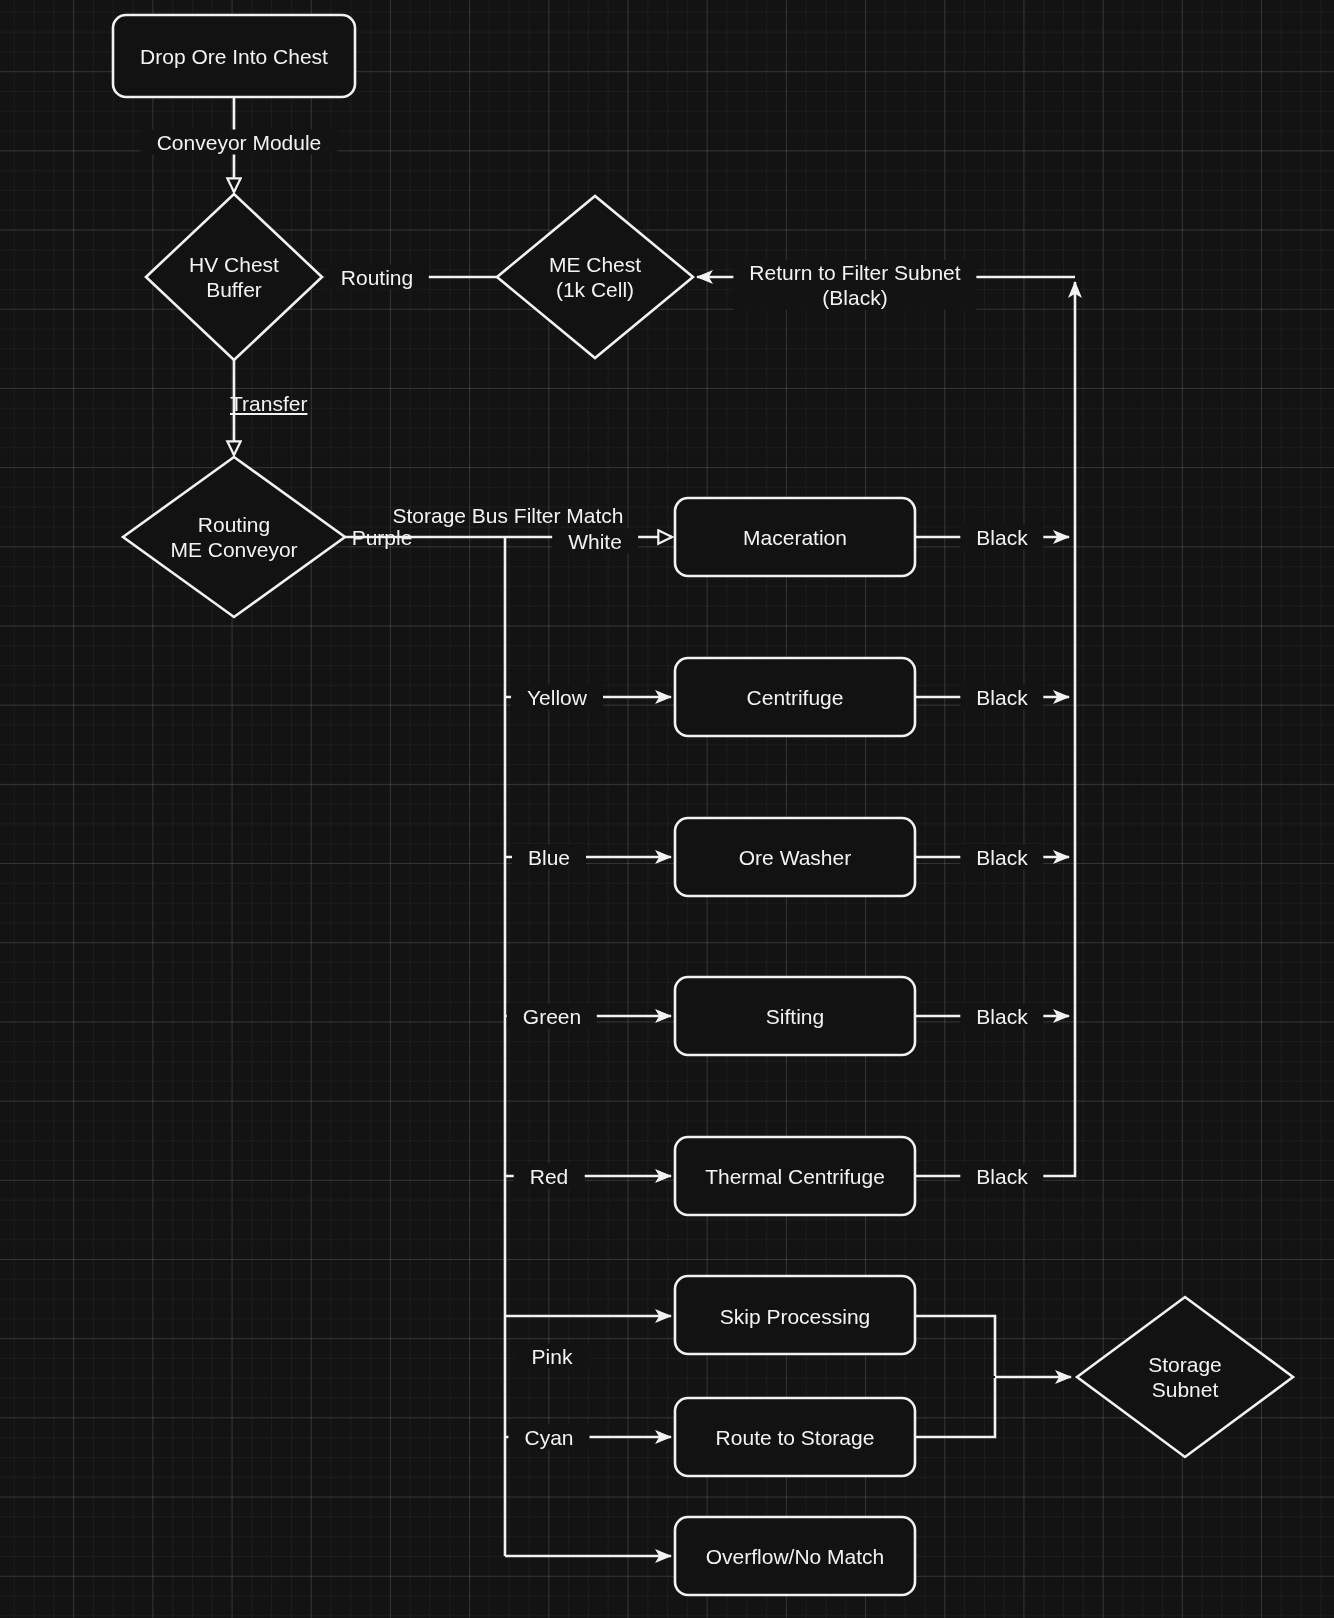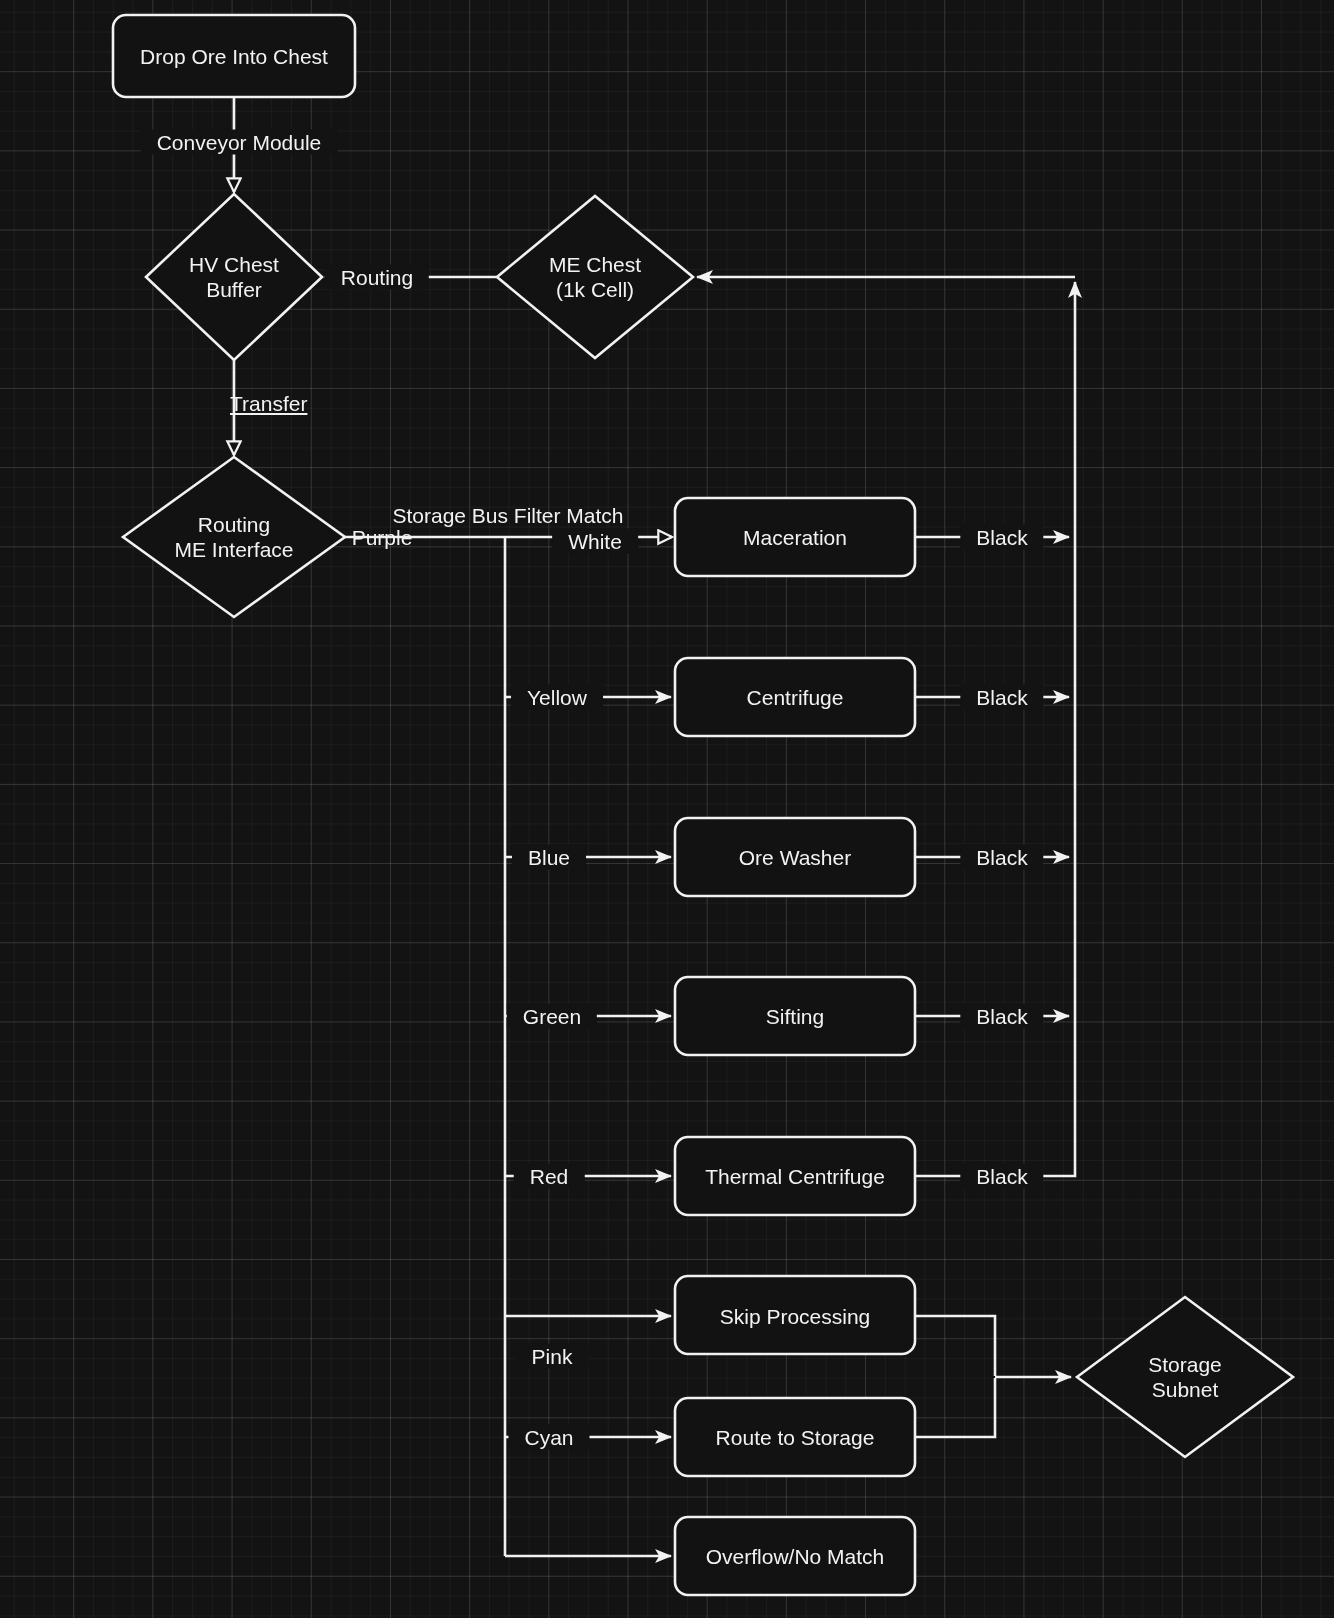--- a/index.html
+++ b/index.html
@@ -101,41 +101,45 @@
     <div>Buffer</div>
   </div>
 
   <div class="lbl node-label" style="left:595px;top:277px">
     <div>ME Chest</div>
     <div>(1k Cell)</div>
   </div>
 
   <div class="lbl node-label" style="left:234px;top:537px">
     <div>Routing</div>
-    <div>ME Interface</div>
+    <div>ME Conveyor</div>
   </div>
 
   <div class="lbl node-label" style="left:795px;top:537px">Maceration</div>
   <div class="lbl node-label" style="left:795px;top:697px">Centrifuge</div>
   <div class="lbl node-label" style="left:795px;top:857px">Ore Washer</div>
   <div class="lbl node-label" style="left:795px;top:1016px">Sifting</div>
   <div class="lbl node-label" style="left:795px;top:1176px">Thermal Centrifuge</div>
   <div class="lbl node-label" style="left:795px;top:1316px">Skip Processing</div>
   <div class="lbl node-label" style="left:795px;top:1437px">Route to Storage</div>
   <div class="lbl node-label" style="left:795px;top:1556px">Overflow/No Match</div>
 
   <div class="lbl node-label" style="left:1185px;top:1377px">
     <div>Storage</div>
     <div>Subnet</div>
   </div>
 
   <div class="lbl bg" style="left:239px;top:142px">Conveyor Module</div>
   <div class="lbl bg" style="left:377px;top:277px">Routing</div>
   <div class="lbl noxform" style="left:230px;top:391px">Transfer</div>
 
+  <div class="lbl bg" style="left:855px;top:285px">
+    <div>Return to Filter Subnet</div>
+    <div>(Black)</div>
+  </div>
 
   <div class="lbl" style="left:508px;top:515px">Storage Bus Filter Match</div>
   <div class="lbl" style="left:382px;top:537px">Purple</div>
   <div class="lbl bg" style="left:595px;top:541px">White</div>
 
   <div class="lbl bg" style="left:557px;top:697px">Yellow</div>
   <div class="lbl bg" style="left:549px;top:857px">Blue</div>
   <div class="lbl bg" style="left:552px;top:1016px">Green</div>
   <div class="lbl bg" style="left:549px;top:1176px">Red</div>
   <div class="lbl bg" style="left:552px;top:1356px">Pink</div>

